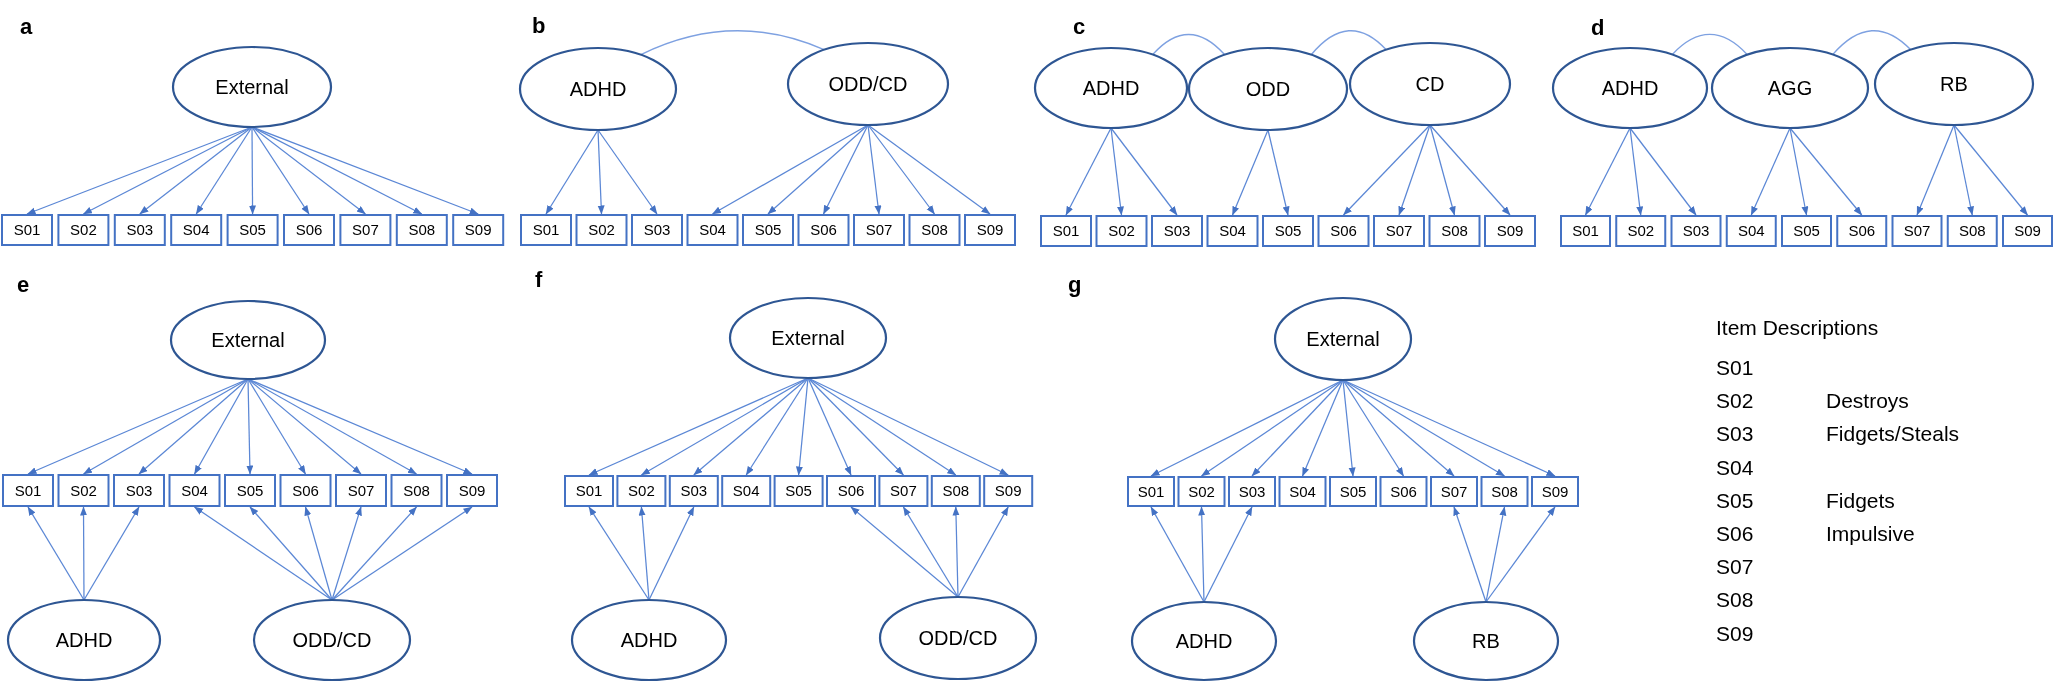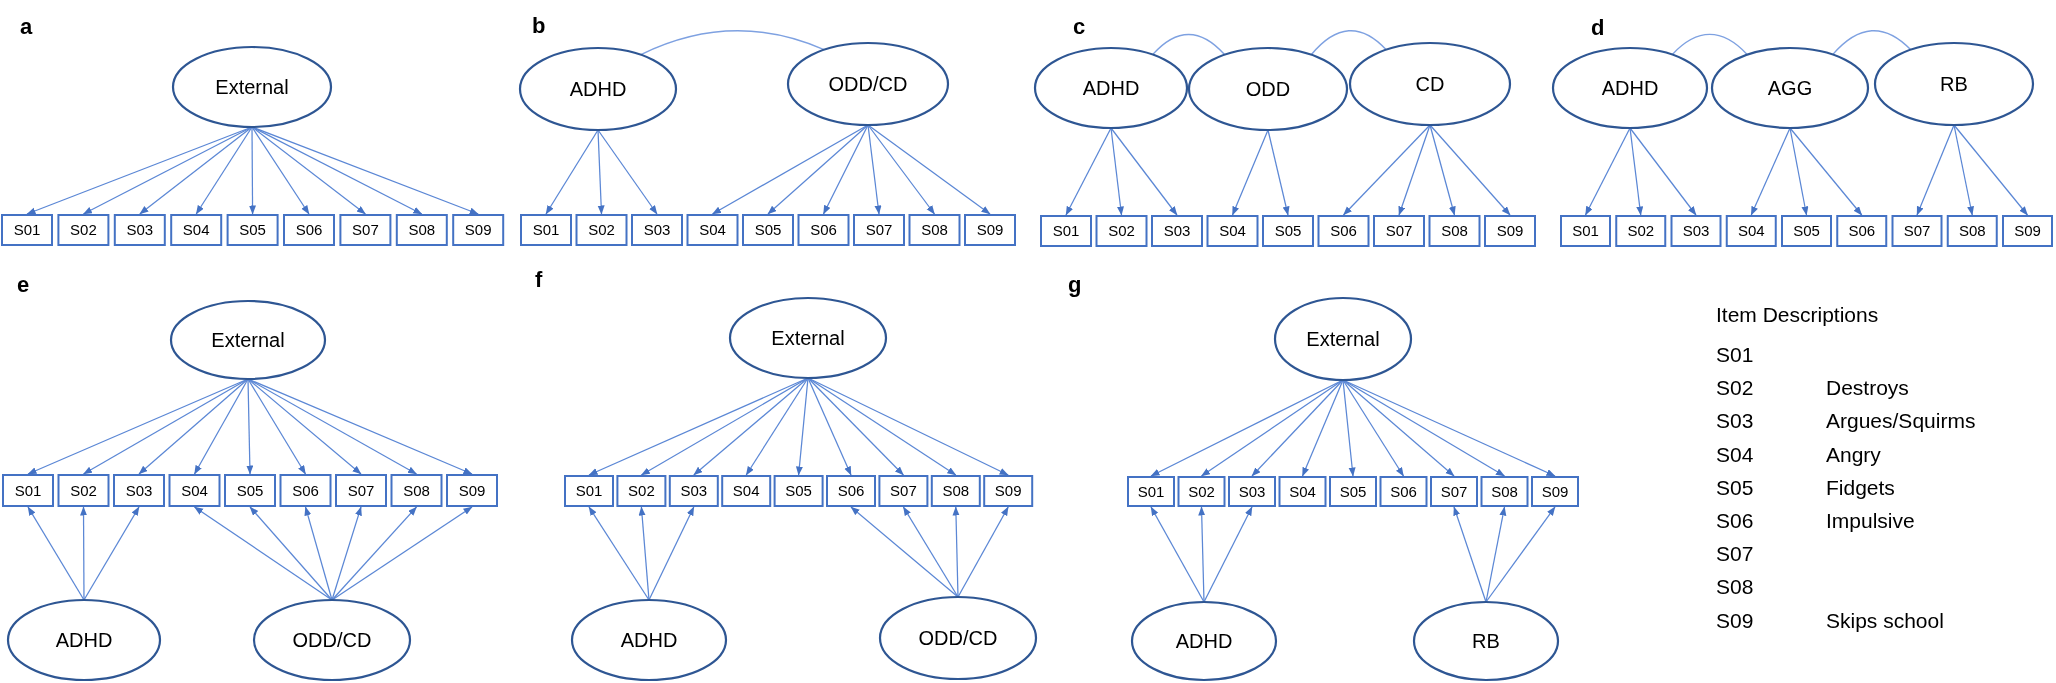--- a/index.html
+++ b/index.html
@@ -6,21 +6,21 @@
   #stage{position:relative;width:2056px;height:683px;background:#ffffff;overflow:hidden;
          font-family:"Liberation Sans",sans-serif;}
   svg{position:absolute;left:0;top:0;}
   .edge{stroke:var(--edge);stroke-width:1.25;fill:none;}
   .cov{stroke:var(--cov);stroke-width:1.4;fill:none;}
   .factor{fill:#ffffff;stroke:var(--factor_stroke);stroke-width:2.2;}
   .itembox{fill:#ffffff;stroke:var(--box_stroke);stroke-width:2;}
   .factorlabel{font-family:"Liberation Sans",sans-serif;font-size:20px;fill:var(--text);}
   .itemlabel{font-family:"Liberation Sans",sans-serif;font-size:15px;fill:var(--text);}
   .panel-label{position:absolute;font-size:22px;font-weight:bold;color:var(--text);line-height:1;}
-  .legend{position:absolute;left:1716px;top:300px;width:340px;color:var(--text);}
+  .legend{position:absolute;left:1716px;top:313px;width:340px;color:var(--text);}
   .legend-title{font-size:21px;line-height:30px;margin-bottom:8px;}
   .legend-row{display:flex;font-size:21px;line-height:33.2px;}
   .legend-code{width:110px;flex:0 0 110px;}
   .legend-desc{flex:1;}
 </style>
 </head>
 <body>
 
 <div id="stage" style="background: rgb(255, 255, 255);">
 
@@ -310,38 +310,36 @@
     <div class="legend-title">Item Descriptions</div>
     <div class="legend-row">
       <span class="legend-code">S01</span>
     </div>
     <div class="legend-row">
       <span class="legend-code">S02</span>
       <span class="legend-desc">Destroys</span>
     </div>
     <div class="legend-row">
       <span class="legend-code">S03</span>
-      <span class="legend-desc">Argues/Squirms</span>
+      <span class="legend-desc">Fidgets/Steals</span>
     </div>
     <div class="legend-row">
       <span class="legend-code">S04</span>
-      <span class="legend-desc">Angry</span>
     </div>
     <div class="legend-row">
       <span class="legend-code">S05</span>
       <span class="legend-desc">Fidgets</span>
     </div>
     <div class="legend-row">
       <span class="legend-code">S06</span>
       <span class="legend-desc">Impulsive</span>
     </div>
     <div class="legend-row">
       <span class="legend-code">S07</span>
     </div>
     <div class="legend-row">
       <span class="legend-code">S08</span>
     </div>
     <div class="legend-row">
       <span class="legend-code">S09</span>
-      <span class="legend-desc">Skips school</span>
     </div>
   </div>
 </div>
 
 </body></html>

